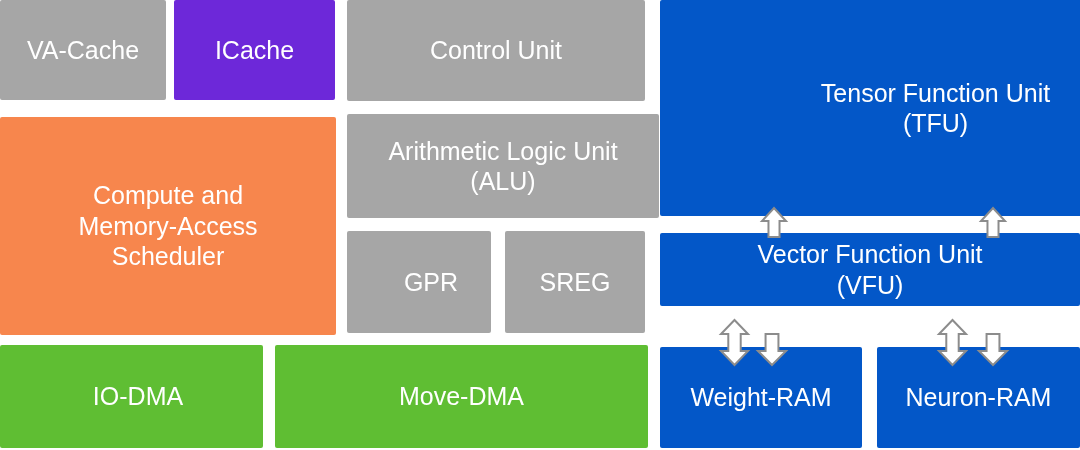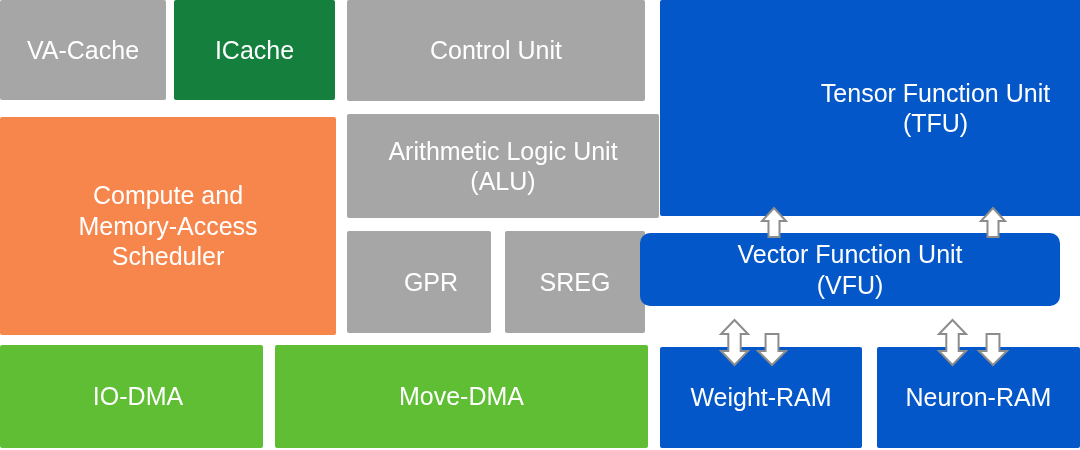--- a/index.html
+++ b/index.html
@@ -30,21 +30,21 @@
   }
   
   #va-cache    { left:0;    top:3;   width:166px; height:100px; }
   #icache      { left:174px; top:3;  width:161px; height:100px; }
   #control-unit{ left:347px; top:3;  width:298px; height:101px; }
   #tfu         { left:660px; top:3;  width:504px; height:216px;padding-left:47px; }
   #scheduler   { left:0;     top:117px; width:336px; height:218px; }
   #alu         { left:347px; top:114px; width:312px; height:104px; }
   #gpr         { left:347px; top:231px; width:144px; height:102px; }
   #sreg        { left:505px; top:231px; width:140px; height:102px; }
-  #vfu         { left:640px; top:233px; width:420px; height:73px;border-radius:10px; }
+  #vfu         { left:660px; top:233px; width:420px; height:73px; }
   #io-dma      { left:0;     top:345px; width:263px; height:103px;padding-left:13px; }
   #move-dma    { left:275px; top:345px; width:373px; height:103px; }
   #weight-ram  { left:660px; top:347px; width:202px; height:101px; }
   #neuron-ram  { left:877px; top:347px; width:203px; height:101px; }
 
   .arrow {
     position: absolute;
     z-index: 5;
     overflow: visible;
   }
@@ -62,21 +62,21 @@
     white-space: nowrap;
   }
 </style>
 </head>
 <body>
 
 <div id="diagram">
 
   <div class="block" id="va-cache" style="background: rgb(166, 166, 166);">VA-Cache</div>
 
-  <div class="block" id="icache" style="background: #15803d;">ICache</div>
+  <div class="block" id="icache" style="background: #6d28d9;">ICache</div>
 
   <div class="block" id="control-unit" style="background: rgb(166, 166, 166);">Control Unit</div>
 
   <div class="block" id="tfu" style="background: rgb(3, 87, 200);">Tensor Function Unit
 (TFU)</div>
 
   <div class="block" id="scheduler" style="background: rgb(247, 134, 77);">Compute and
 Memory-Access
 Scheduler</div>
 

